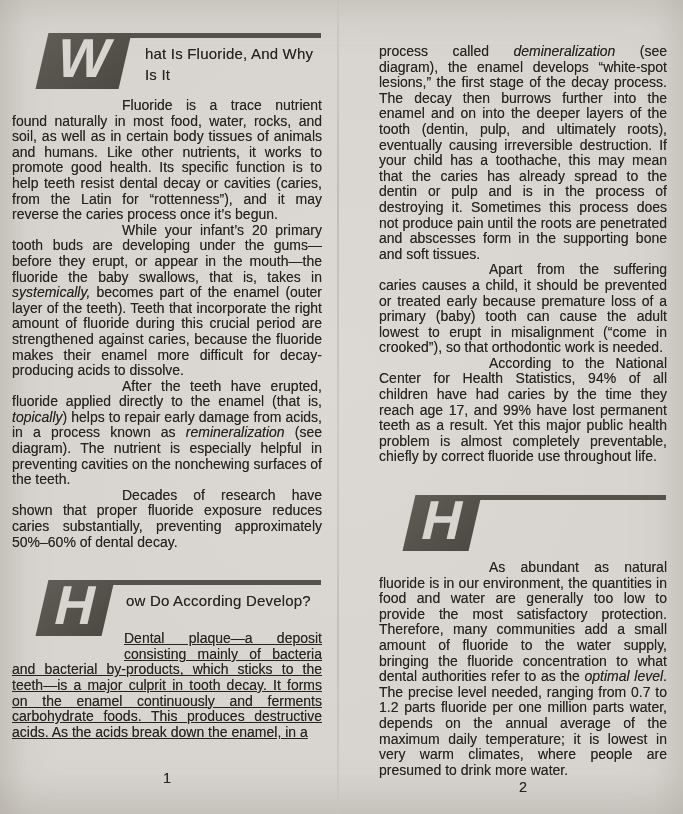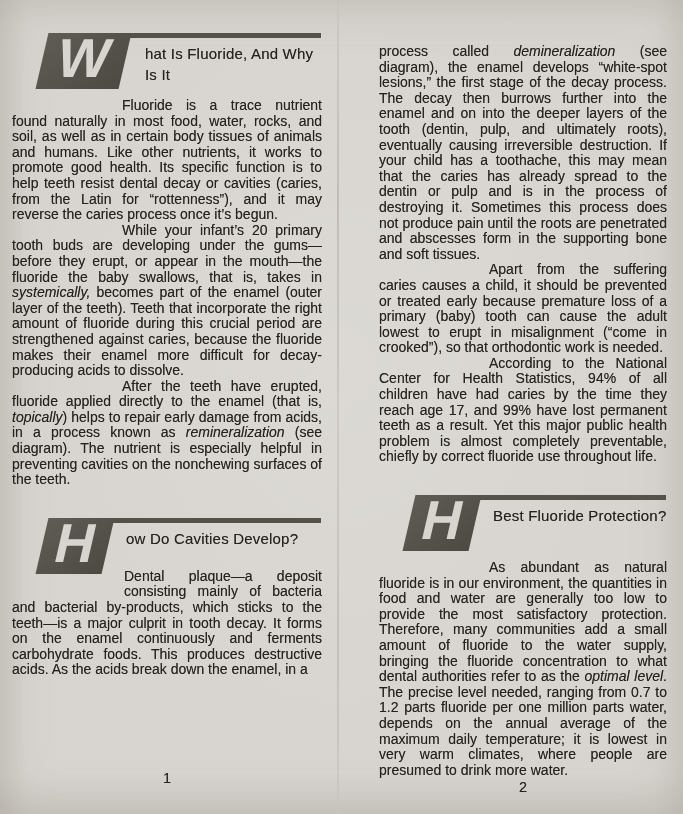--- a/index.html
+++ b/index.html
@@ -24,21 +24,21 @@
     position:absolute; left:337px; top:0; width:2px; height:814px;
     background:linear-gradient(180deg,#c7c4be 0%, #b3b0a9 25%, #c4c1ba 55%, #b8b5ae 80%, #c9c6c0 100%);
     opacity:0.65;
   }
   .page { position:absolute; }
   .page-left  { left:12px;  top:33px; width:310px; height:781px; }
   .page-right { left:379px; top:44px; width:288px; height:770px; }
 
   .para { text-align:justify; }
   .para.indent { text-indent:110px; }
-  .para.after-drop { margin-top:-14px; }
+  .para.after-drop { margin-top:-14px;text-decoration:underline; }
   .wrap-spacer { float:left; width:112px; height:30px; }
   .it { font-style:italic; }
 
   .heading { position:relative; height:57px; margin-bottom:8px; }
   .heading.gap-top { margin-top:30px; }
   .h-rule {
     position:absolute; top:0; left:55px; right:1px; height:5px;
     background:#55524a;
   }
   .dropcap-box {
@@ -79,42 +79,42 @@
         <div class="dropcap-box">
           <span class="dropcap-letter">W</span>
         </div>
         <div class="h-lines">
           <div class="h-line">hat Is Fluoride, And Why Is It</div>
         </div>
       </div>
       <p class="para indent"><span>Fluoride is a trace nutrient found naturally in most food, water, rocks, and soil, as well as in certain body tissues of animals and humans. Like other nutrients, it works to promote good health. Its specific function is to help teeth resist dental decay or cavities (caries, from the Latin for “rottenness”), and it may reverse the caries process once it’s begun.</span></p>
       <p class="para indent"><span>While your infant’s 20 primary tooth buds are developing under the gums—before they erupt, or appear in the mouth—the fluoride the baby swallows, that is, takes in </span><span class="it">systemically,</span><span> becomes part of the enamel (outer layer of the teeth). Teeth that incorporate the right amount of fluoride during this crucial period are strengthened against caries, because the fluoride makes their enamel more difficult for decay-producing acids to dissolve.</span></p>
       <p class="para indent"><span>After the teeth have erupted, fluoride applied directly to the enamel (that is, </span><span class="it">topically</span><span>) helps to repair early damage from acids, in a process known as </span><span class="it">remineralization</span><span> (see diagram). The nutrient is especially helpful in preventing cavities on the nonchewing surfaces of the teeth.</span></p>
+      <p class="para indent"><span>Decades of research have shown that proper fluoride exposure reduces caries substantially, preventing approximately 50%–60% of dental decay.</span></p>
       <div class="heading gap-top">
         <div class="h-rule"></div>
         <div class="dropcap-box">
           <span class="dropcap-letter">H</span>
         </div>
         <div class="h-lines">
-          <div class="h-line">ow Do Cavities Develop?</div>
+          <div class="h-line">ow Do According Develop?</div>
         </div>
       </div>
       <p class="para after-drop"><span class="wrap-spacer"></span><span>Dental plaque—a deposit consisting mainly of bacteria and bacterial by-products, which sticks to the teeth—is a major culprit in tooth decay. It forms on the enamel continuously and ferments carbohydrate foods. This produces destructive acids. As the acids break down the enamel, in a</span></p>
       <div class="pagenum">1</div>
     </div>
   <div class="fold"></div>
   <div class="page page-right">
       <p class="para"><span>process called </span><span class="it">demineralization</span><span> (see diagram), the enamel develops “white-spot lesions,” the first stage of the decay process. The decay then burrows further into the enamel and on into the deeper layers of the tooth (dentin, pulp, and ultimately roots), eventually causing irreversible destruction. If your child has a toothache, this may mean that the caries has already spread to the dentin or pulp and is in the process of destroying it. Sometimes this process does not produce pain until the roots are penetrated and abscesses form in the supporting bone and soft tissues.</span></p>
       <p class="para indent"><span>Apart from the suffering caries causes a child, it should be prevented or treated early because premature loss of a primary (baby) tooth can cause the adult lowest to erupt in misalignment (“come in crooked”), so that orthodontic work is needed.</span></p>
       <p class="para indent"><span>According to the National Center for Health Statistics, 94% of all children have had caries by the time they reach age 17, and 99% have lost permanent teeth as a result. Yet this major public health problem is almost completely preventable, chiefly by correct fluoride use throughout life.</span></p>
       <div class="heading gap-top">
         <div class="h-rule"></div>
         <div class="dropcap-box">
           <span class="dropcap-letter">H</span>
         </div>
         <div class="h-lines">
-          <div class="h-line">Best Fluoride Protection?</div>
         </div>
       </div>
       <p class="para indent"><span>As abundant as natural fluoride is in our environment, the quantities in food and water are generally too low to provide the most satisfactory protection. Therefore, many communities add a small amount of fluoride to the water supply, bringing the fluoride concentration to what dental authorities refer to as the </span><span class="it">optimal level</span><span>. The precise level needed, ranging from 0.7 to 1.2 parts fluoride per one million parts water, depends on the annual average of the maximum daily temperature; it is lowest in very warm climates, where people are presumed to drink more water.</span></p>
       <div class="pagenum">2</div>
     </div>
 </div>
 
 </body></html>

